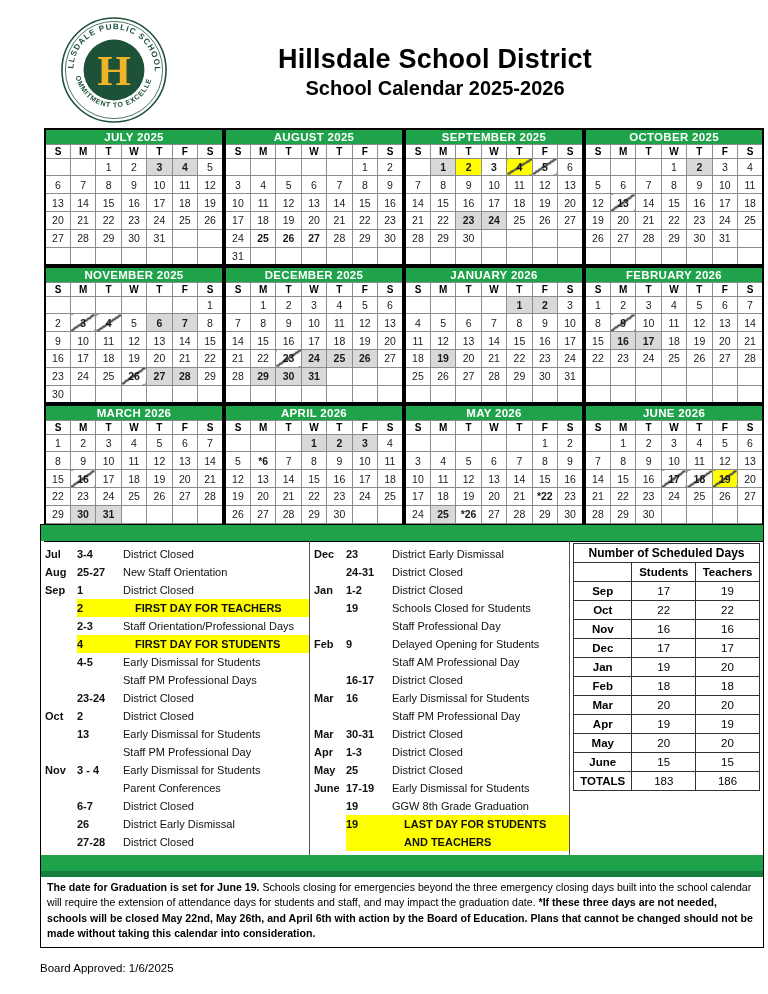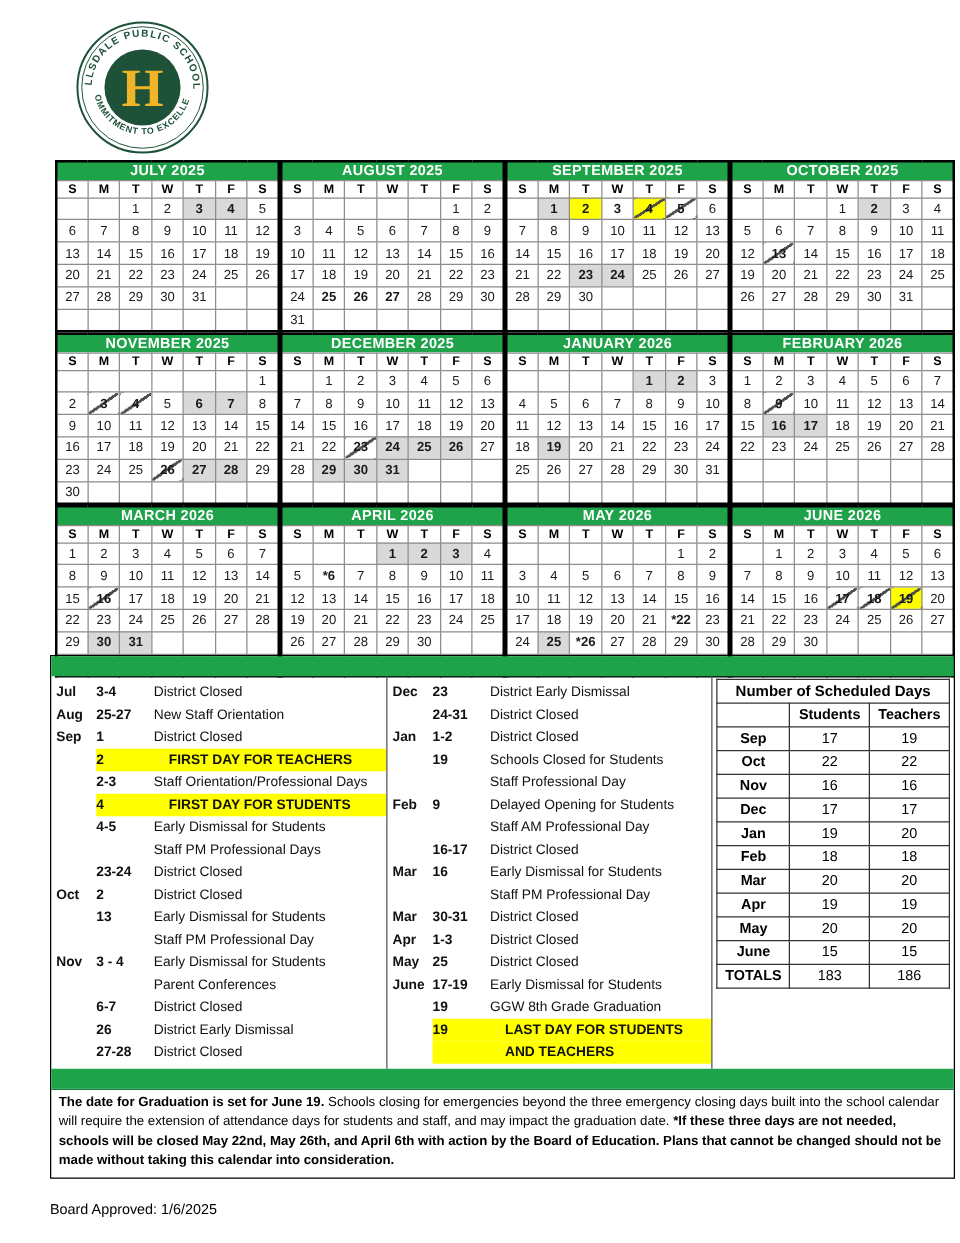--- a/index.html
+++ b/index.html
@@ -47,21 +47,21 @@
 
   
   #days-table { border-collapse:collapse; width:100%; }
   #days-table th, #days-table td { border:1px solid #333; font-size:11.5px; text-align:center;
     height:19px; padding:0 2px; color:#000; }
   #days-table .ttl { font-weight:bold; font-size:12px; }
   #days-table .hdr { font-weight:bold; }
   #days-table td.mon { font-weight:bold; }
 
   
-  #footer-note { border-top:1px solid #15803d; padding:3px 6px 6px 6px; font-size:10.6px;
+  #footer-note { border-top:6px solid #15803d; padding:3px 6px 6px 6px; font-size:10.6px;
     line-height:1.45; color:#000; }
   #footer-note .b { font-weight:bold; }
 
   #board-approved { position:absolute; left:40px; top:962px; font-size:11.5px; color:#000; }
 
   :root { --green:#1fa34a; }
 </style>
 </head>
 <body>
 
@@ -77,20 +77,24 @@
     </defs>
     <text font-size="8.2" font-weight="bold" fill="#1d5138" letter-spacing="1.1" font-family="Liberation Sans, sans-serif">
       <textPath href="#arcTop" startOffset="50%" text-anchor="middle" id="logo-top-tp">HILLSDALE PUBLIC SCHOOLS</textPath>
     </text>
     <text font-size="7.2" font-weight="bold" fill="#1d5138" letter-spacing="0.7" font-family="Liberation Sans, sans-serif">
       <textPath href="#arcBot" startOffset="50%" text-anchor="middle" id="logo-bot-tp">A COMMITMENT TO EXCELLENCE</textPath>
     </text>
     <text x="55" y="70" text-anchor="middle" font-size="44" font-weight="bold" fill="#f0b429" font-family="Liberation Serif, serif" id="logo-letter">H</text>
   </svg>
 
+  <div id="titles">
+    <div id="main-title">Hillsdale School District</div>
+    <div id="sub-title">School Calendar 2025-2026</div>
+  </div>
 
   <div id="calendar-grid">
       <table class="month">
         <thead>
           <tr>
             <th class="mtitle" colspan="7">JULY 2025</th>
           </tr>
           <tr>
             <th class="dow">S</th>
             <th class="dow">M</th>

